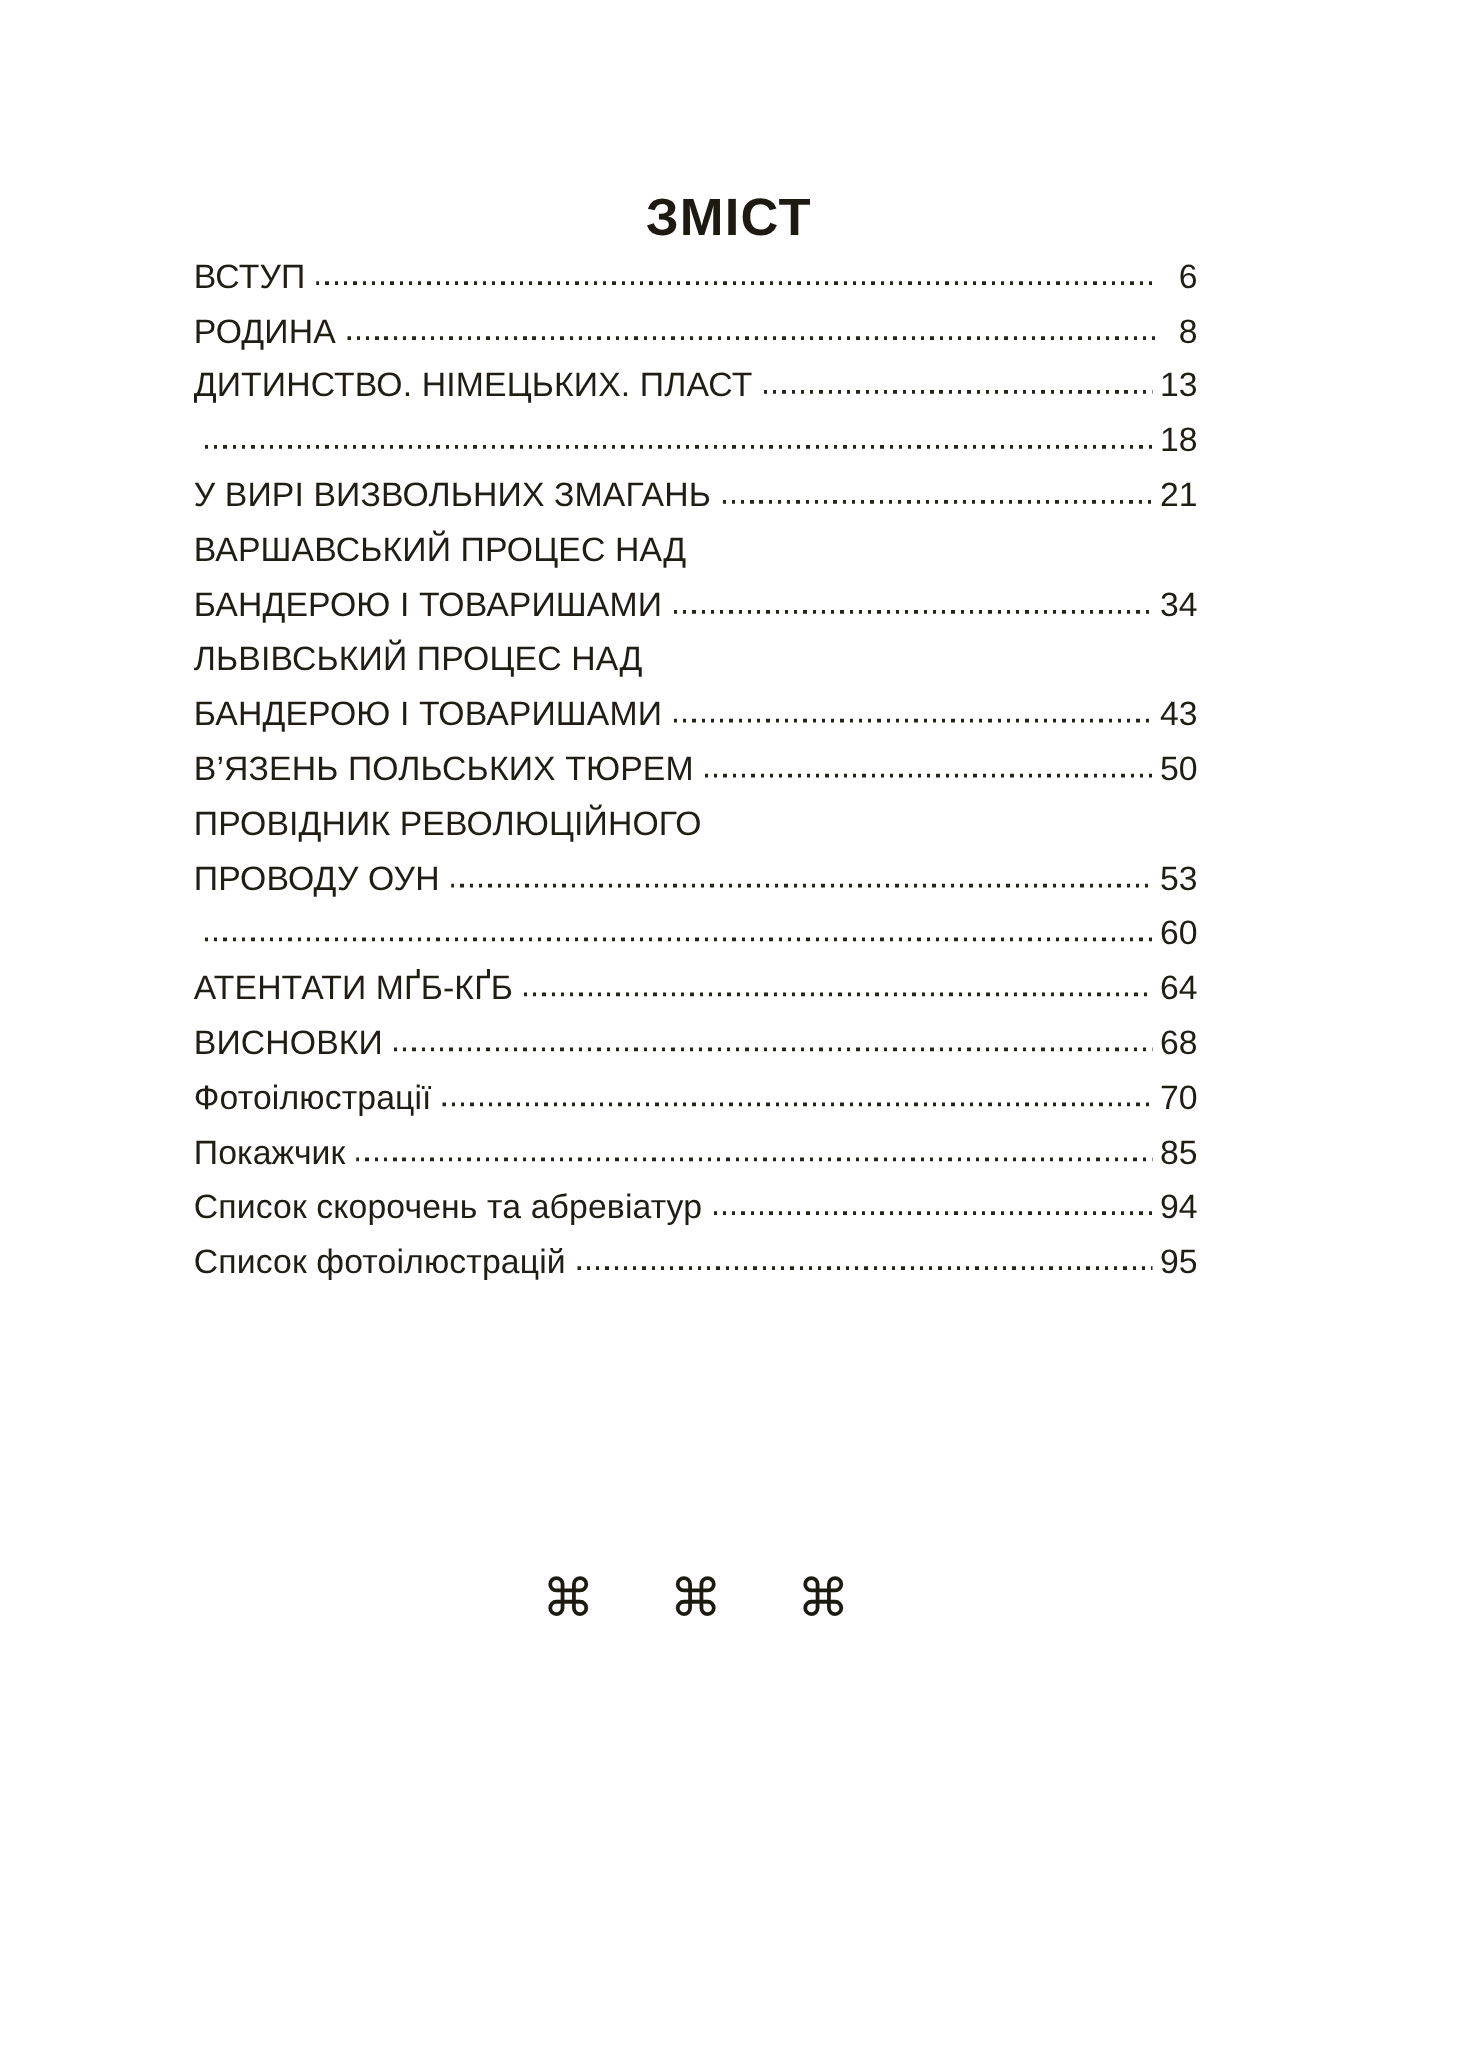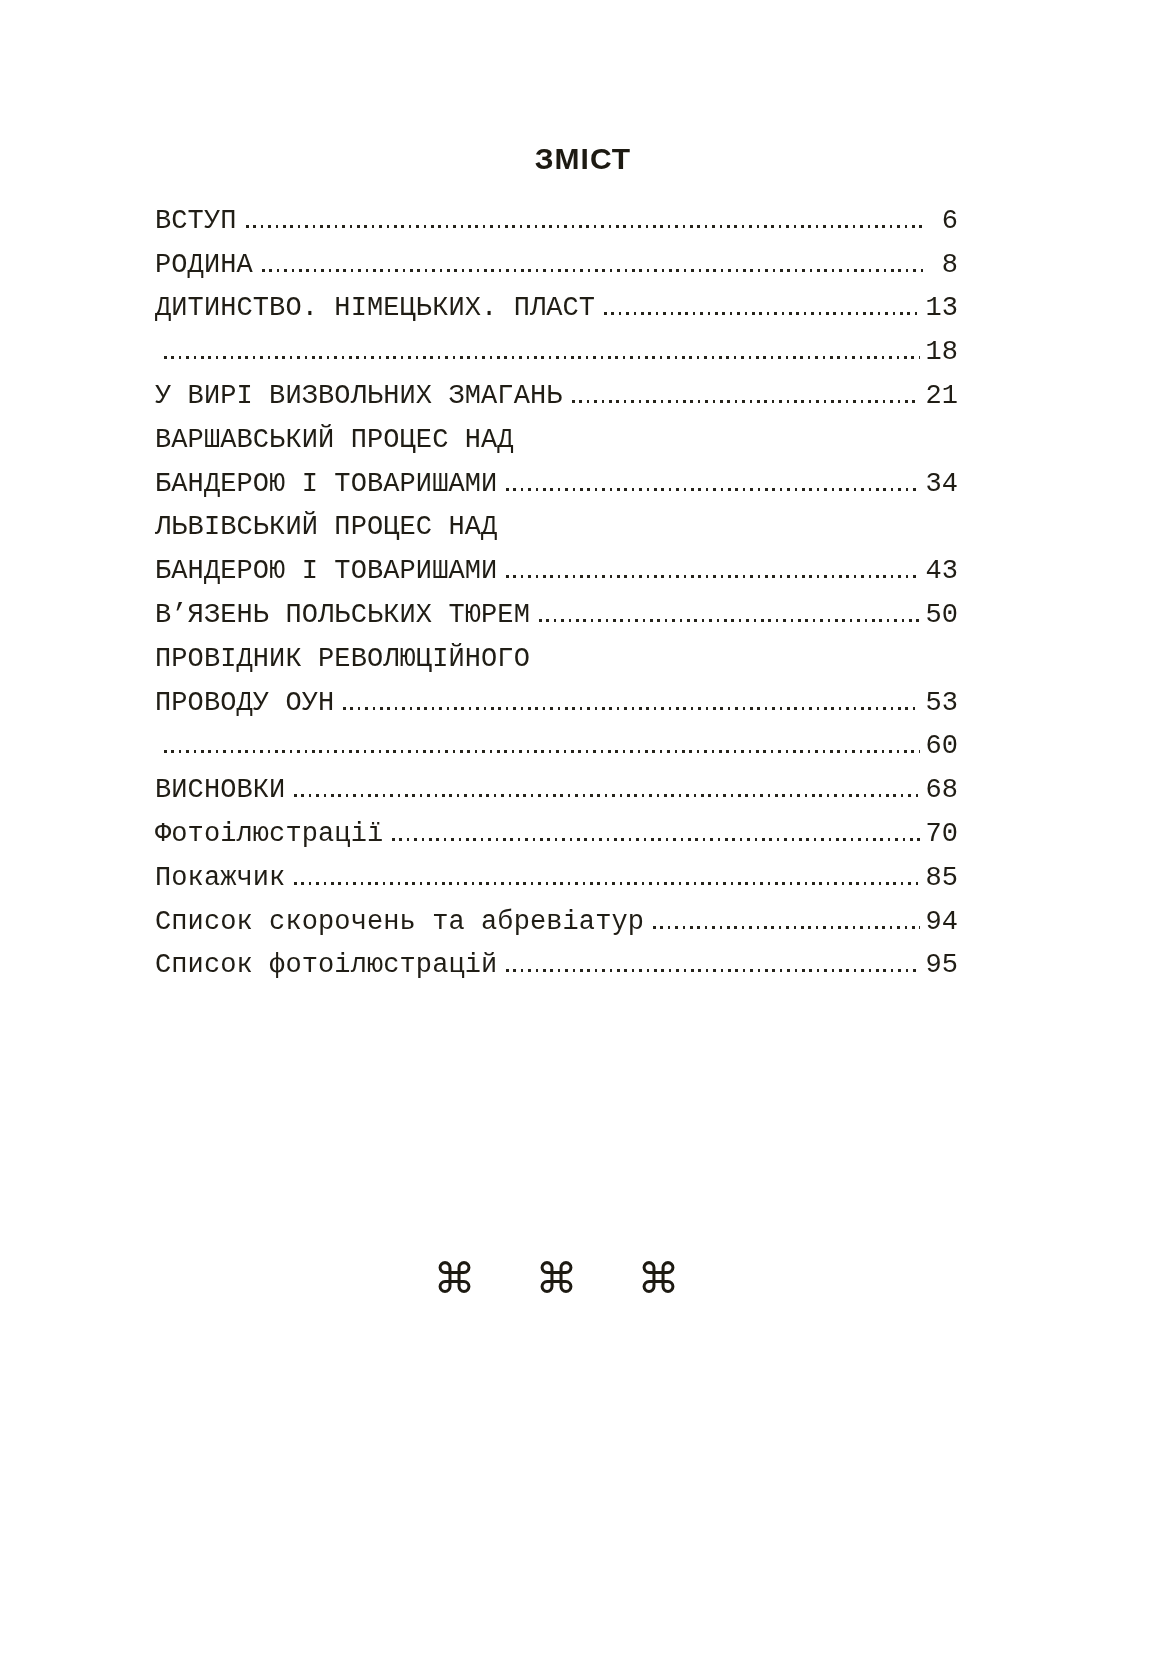--- a/index.html
+++ b/index.html
@@ -14,31 +14,30 @@
     font-family: "Liberation Sans", sans-serif;
     color: #201d15;
     overflow: hidden;
   }
   .page-title {
     position: absolute;
     top: 122px;
     left: 0;
     width: 100%;
     text-align: center;
-    font-size: 30px;
+    font-size: 42px;
     font-weight: bold;
     letter-spacing: 1px;
     color: #1d1a12;
   }
   .toc {
     position: absolute;
     left: 155px;
     top: 193px;
     width: 803px;
-    font-family: Liberation Mono, monospace;
   }
   .toc-row {
     display: flex;
     align-items: flex-end;
     height: 43.8px;
     font-size: 27px;
     line-height: 1.15;
   }
   .toc-row .label {
     white-space: nowrap;
@@ -141,20 +140,25 @@
   <div class="toc-row">
     <span class="label">ПРОВОДУ ОУН</span>
     <span class="dots"></span>
     <span class="num">53</span>
   </div>
   <div class="toc-row">
     <span class="dots"></span>
     <span class="num">60</span>
   </div>
   <div class="toc-row">
+    <span class="label">АТЕНТАТИ МҐБ-КҐБ</span>
+    <span class="dots"></span>
+    <span class="num">64</span>
+  </div>
+  <div class="toc-row">
     <span class="label">ВИСНОВКИ</span>
     <span class="dots"></span>
     <span class="num">68</span>
   </div>
   <div class="toc-row">
     <span class="label">Фотоілюстрації</span>
     <span class="dots"></span>
     <span class="num">70</span>
   </div>
   <div class="toc-row">

